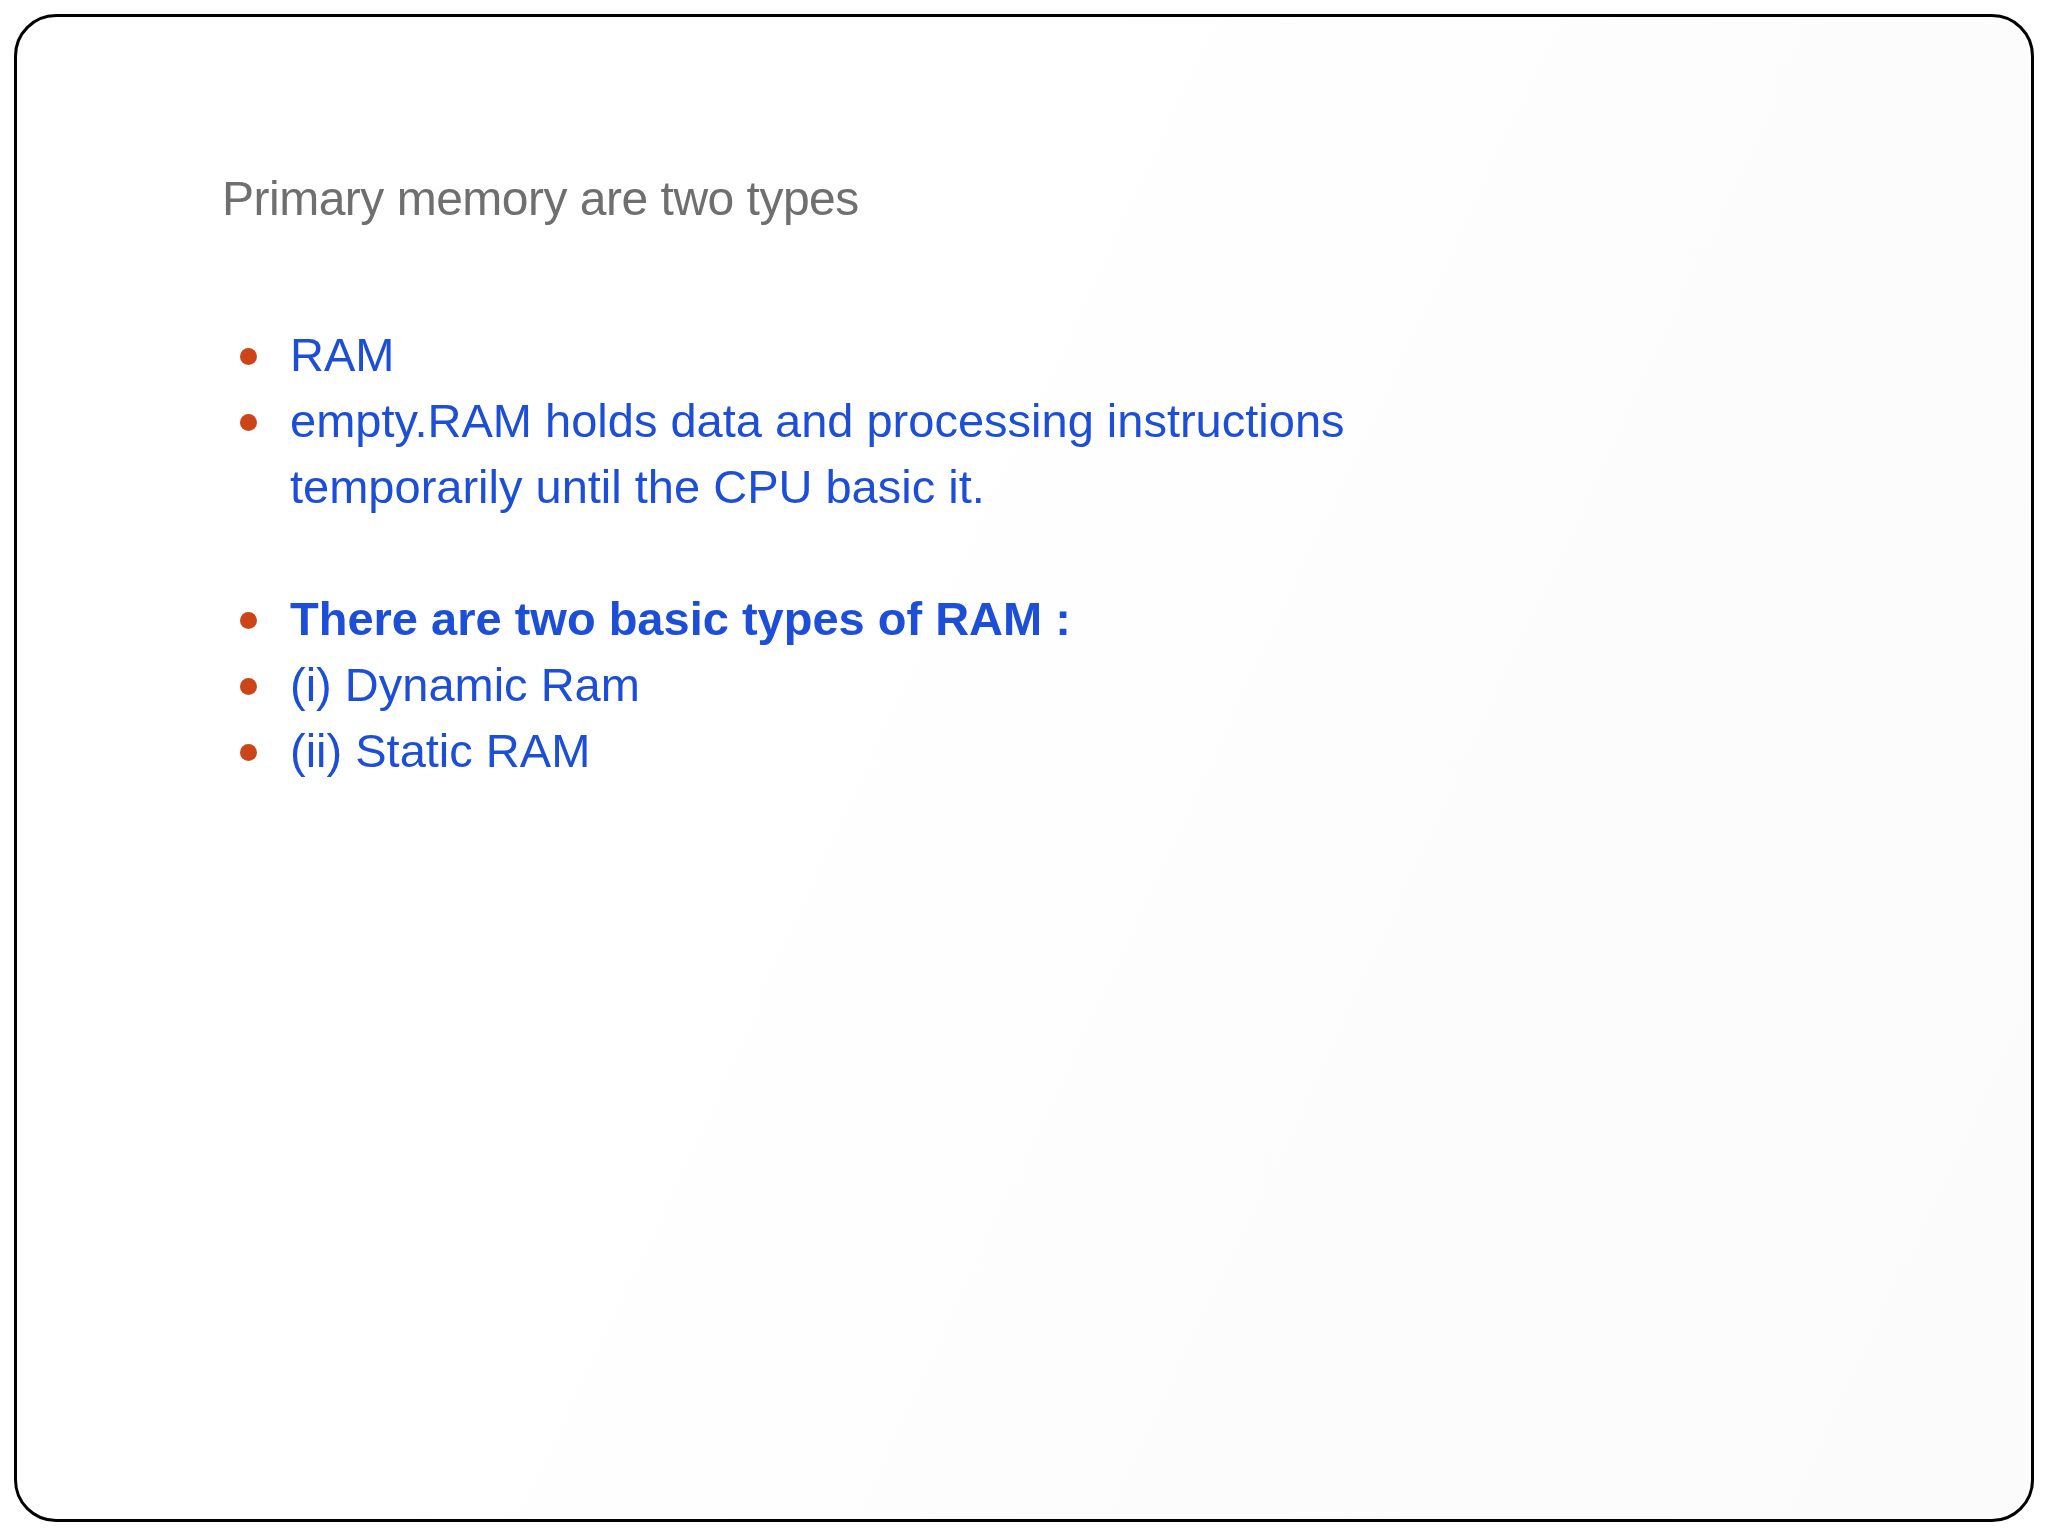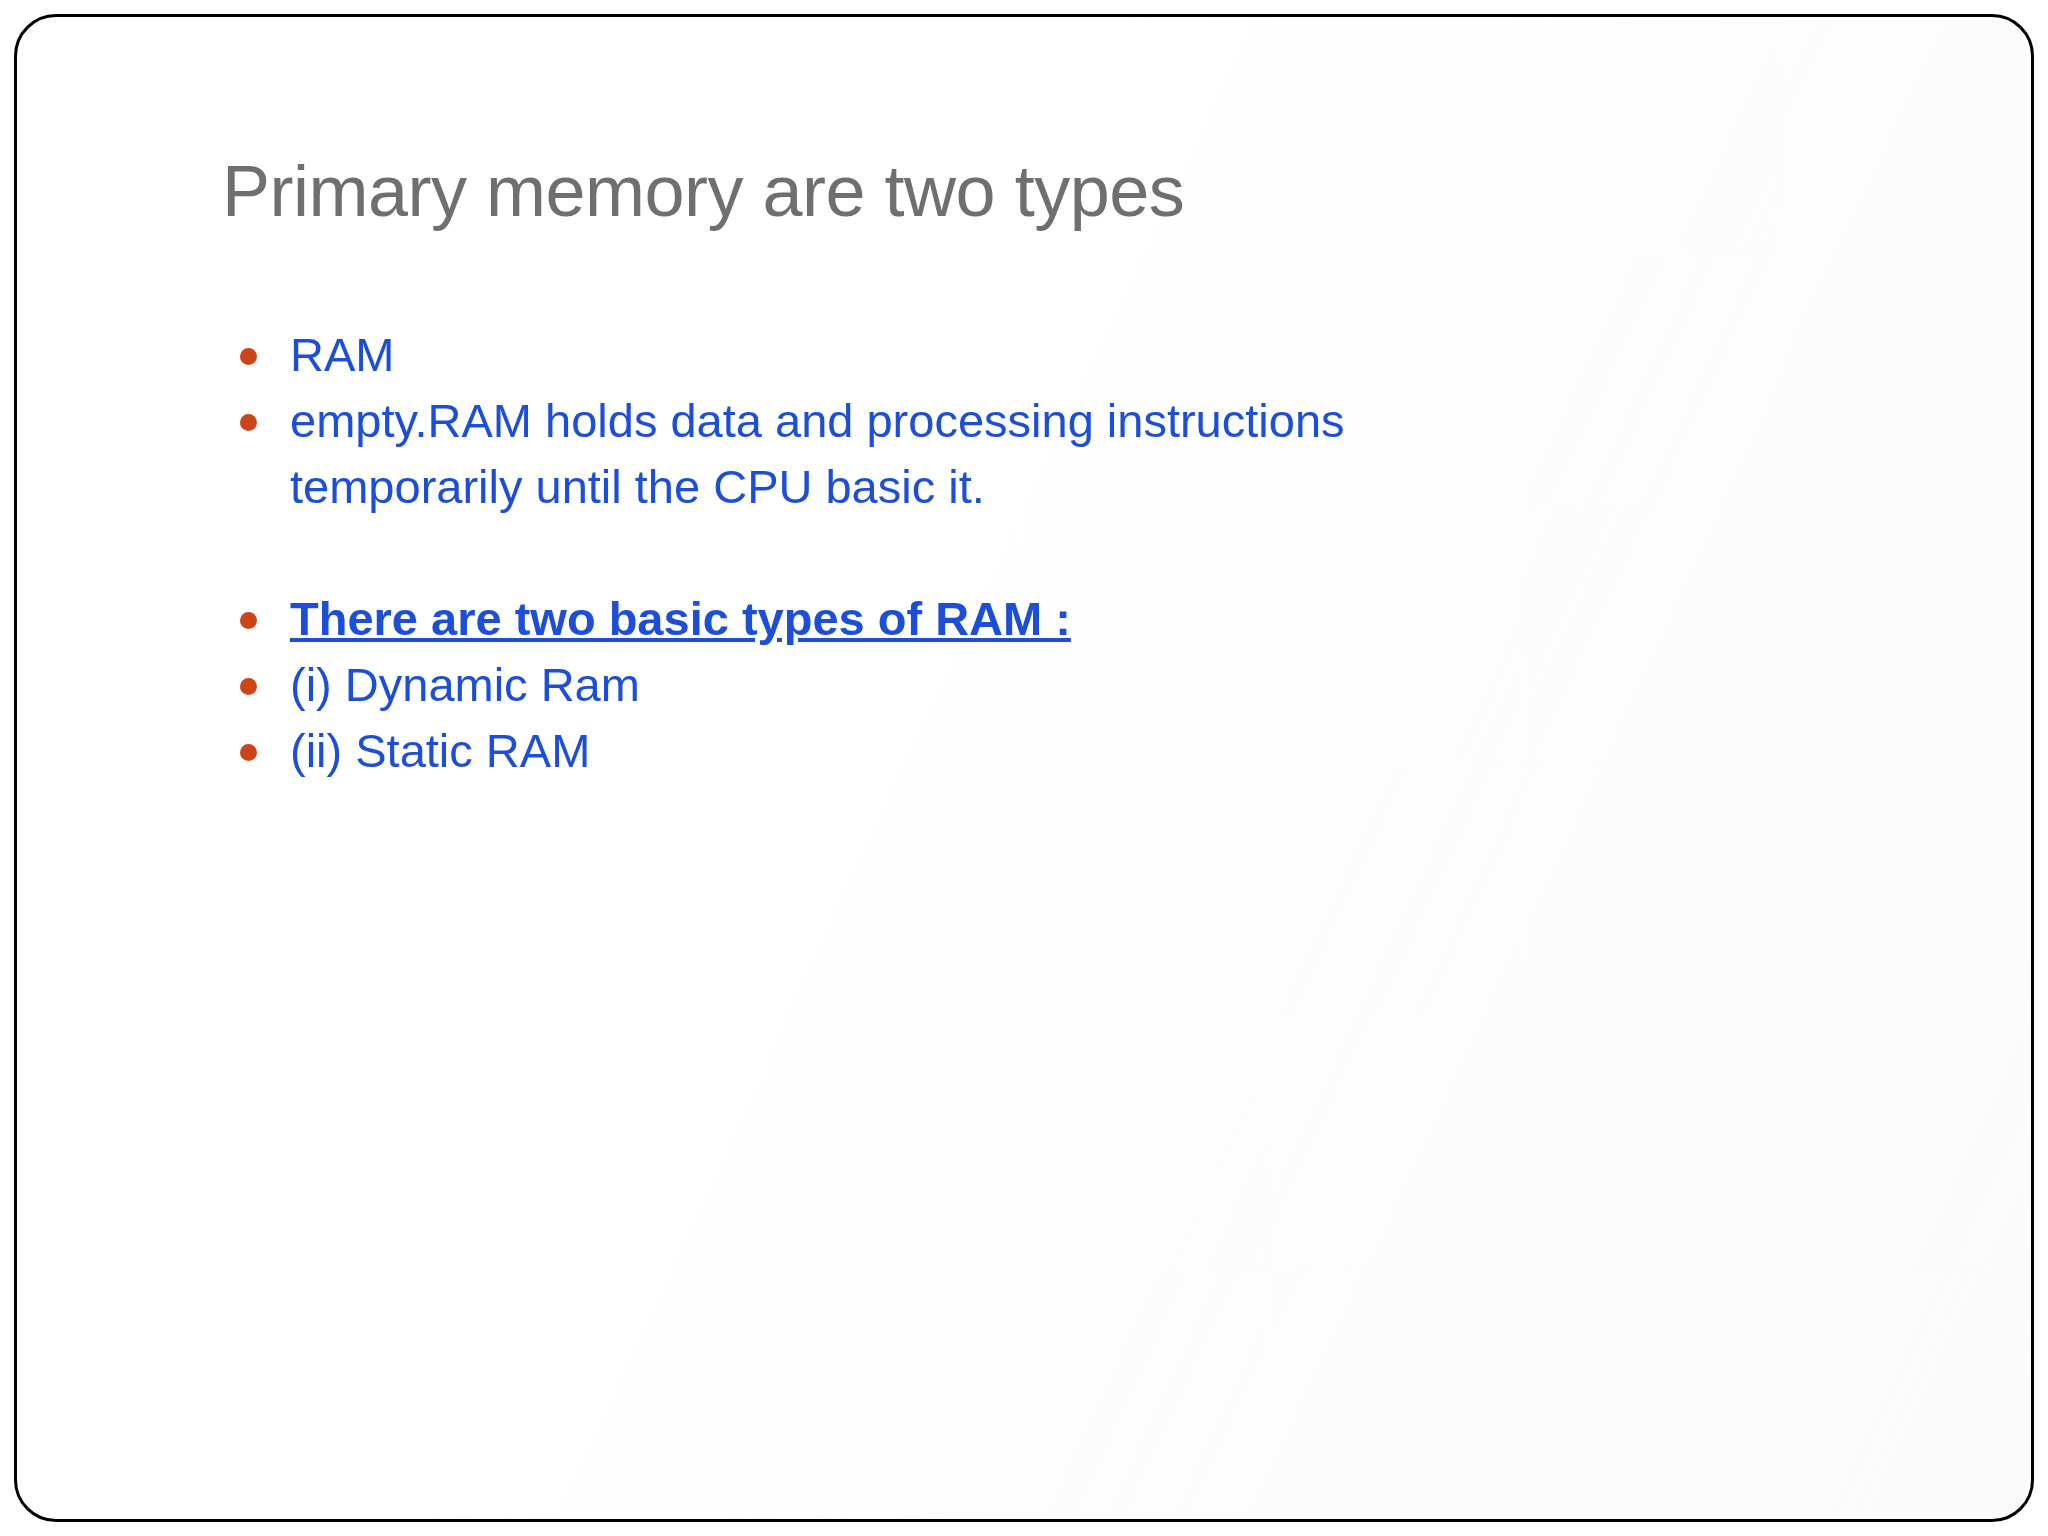--- a/index.html
+++ b/index.html
@@ -39,23 +39,23 @@
     position: absolute;
     left: 0;
     top: 0;
     right: 0;
     bottom: 0;
   }
 
   .slide-title {
     position: absolute;
     left: 222px;
-    top: 150px;
+    top: 158px;
     width: 1700px;
-    font-size: 72px;
+    font-size: 48px;
     line-height: 82px;
     font-weight: 400;
     color: #6f6f6f;
     letter-spacing: -0.5px;
     white-space: nowrap;
   }
 
   .body-block {
     position: absolute;
     left: 232px;
@@ -78,21 +78,20 @@
     left: 8px;
     top: 26px;
     width: 17px;
     height: 17px;
     border-radius: 50%;
     background: #cc4518;
   }
 
   .bullet-row.bold {
     font-weight: bold;
-    text-decoration: underline;
   }
 
   .bullet-row .para-line {
     display: block;
     white-space: nowrap;
   }
 
   .spacer-line {
     display: block;
     height: 66px;

